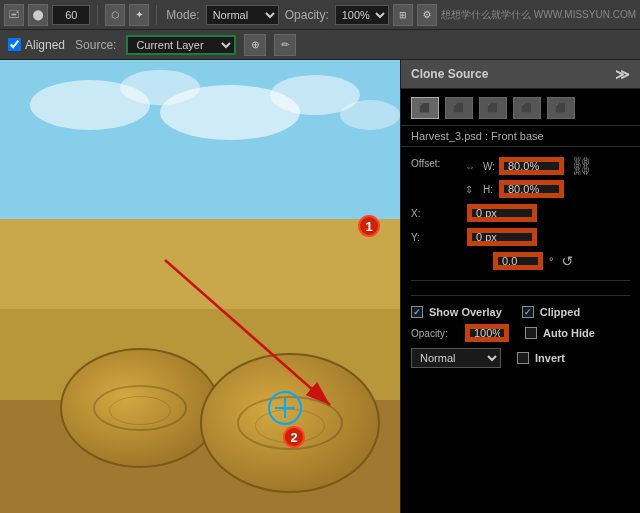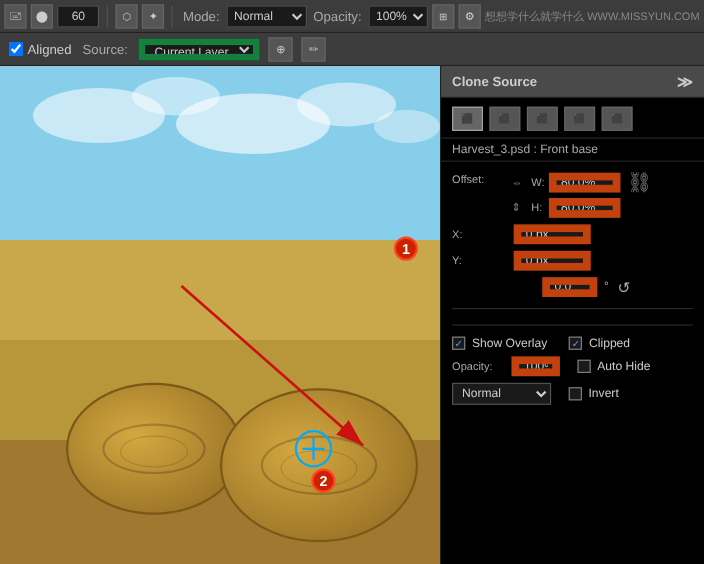--- a/index.html
+++ b/index.html
@@ -76,21 +76,21 @@
       border-bottom: 1px solid #222;
       padding: 0 8px;
       gap: 8px;
     }
     .checkbox-label {
       display: flex; align-items: center; gap: 4px;
       color: #ccc; font-size: 12px;
     }
     .sample-select {
       background: #1a1a1a;
-      border: 6px solid #15803d;
+      border: 2px solid #15803d;
       color: #ccc;
       height: 20px;
       font-size: 11px;
       padding: 0 4px;
       cursor: pointer;
     }
 
     
     .main-area {
       display: flex;
@@ -273,21 +273,21 @@
       align-items: center;
       gap: 6px;
     }
     .field-label {
       color: #aaa;
       font-size: 10px;
       min-width: 50px;
     }
     .field-input {
       background: #1a1a1a;
-      border: 7px solid #c2410c;
+      border: 5px solid #c2410c;
       color: #ccc;
       height: 18px;
       font-size: 11px;
       padding: 0 4px;
       width: 70px;
     }
     .wh-row {
       display: flex;
       align-items: center;
       gap: 4px;
@@ -299,20 +299,21 @@
     }
     .separator-line {
       height: 1px;
       background: #2a2a2a;
       margin: 4px 0;
     }
     .checkbox-row {
       display: flex;
       align-items: center;
       gap: 6px;
+      font-weight: bold;
     }
     .cb {
       width: 12px; height: 12px;
       border: 1px solid #888;
       background: #1a1a1a;
       cursor: pointer;
       display: flex; align-items: center; justify-content: center;
     }
     .cb.checked::after {
       content: '✓';

